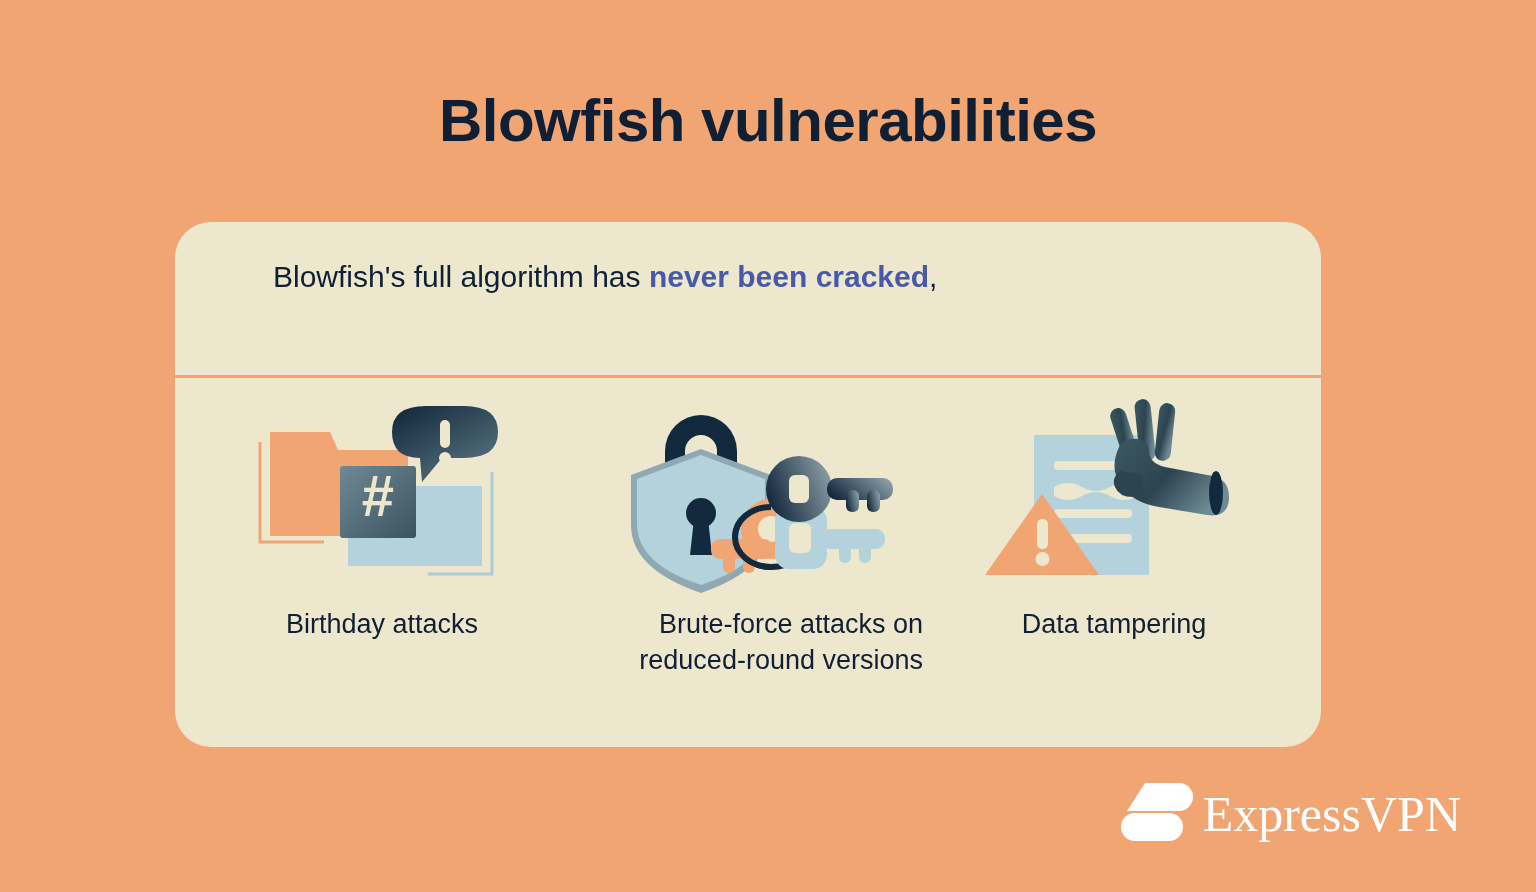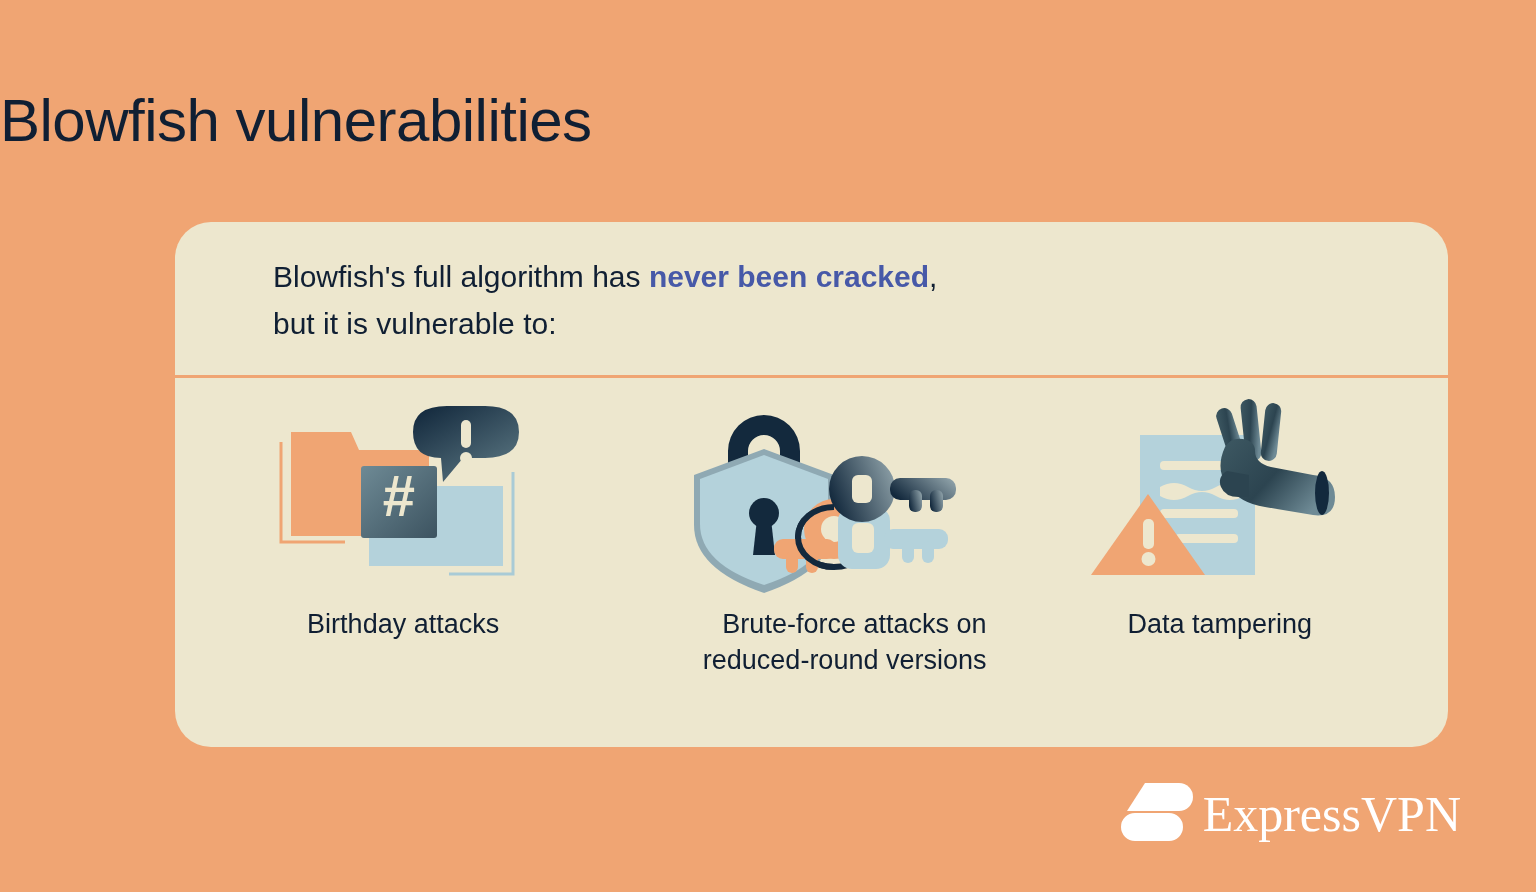--- a/index.html
+++ b/index.html
@@ -12,32 +12,32 @@
     background: #F0A573;
     font-family: "Liberation Sans", sans-serif;
     overflow: hidden;
     position: relative;
   }
   .page-title {
     position: absolute;
     top: 88px;
     left: 0;
     width: 100%;
-    text-align: left;
+    text-align: center;
     font-size: 60px;
-    font-weight: normal;
+    font-weight: bold;
     color: #101F33;
     letter-spacing: -0.5px;
     line-height: 1.1;
   }
   .card {
     position: absolute;
     left: 175px;
     top: 222px;
-    width: 1273px;
+    width: 1146px;
     height: 525px;
     background: #EDE7CE;
     border-radius: 36px;
     overflow: hidden;
     box-sizing: border-box;
   }
   .card-header {
     padding: 32px 0 0 98px;
     height: 153px;
     box-sizing: border-box;
@@ -113,21 +113,20 @@
 </head>
 <body>
 
 <div class="page-title">Blowfish vulnerabilities</div>
 
 <div class="card">
 
   <div class="card-header">
     <div class="card-intro">
       <span>Blowfish's full algorithm has </span><span class="hl-blue">never been cracked</span><span>,</span><br>
-      <span>but it is vulnerable to:</span>
     </div>
   </div>
 
   <div class="divider"></div>
 
   <div class="items">
 
     <div class="item">
       <div class="item-art">
         <svg width="260" height="200" viewBox="0 0 260 200">

